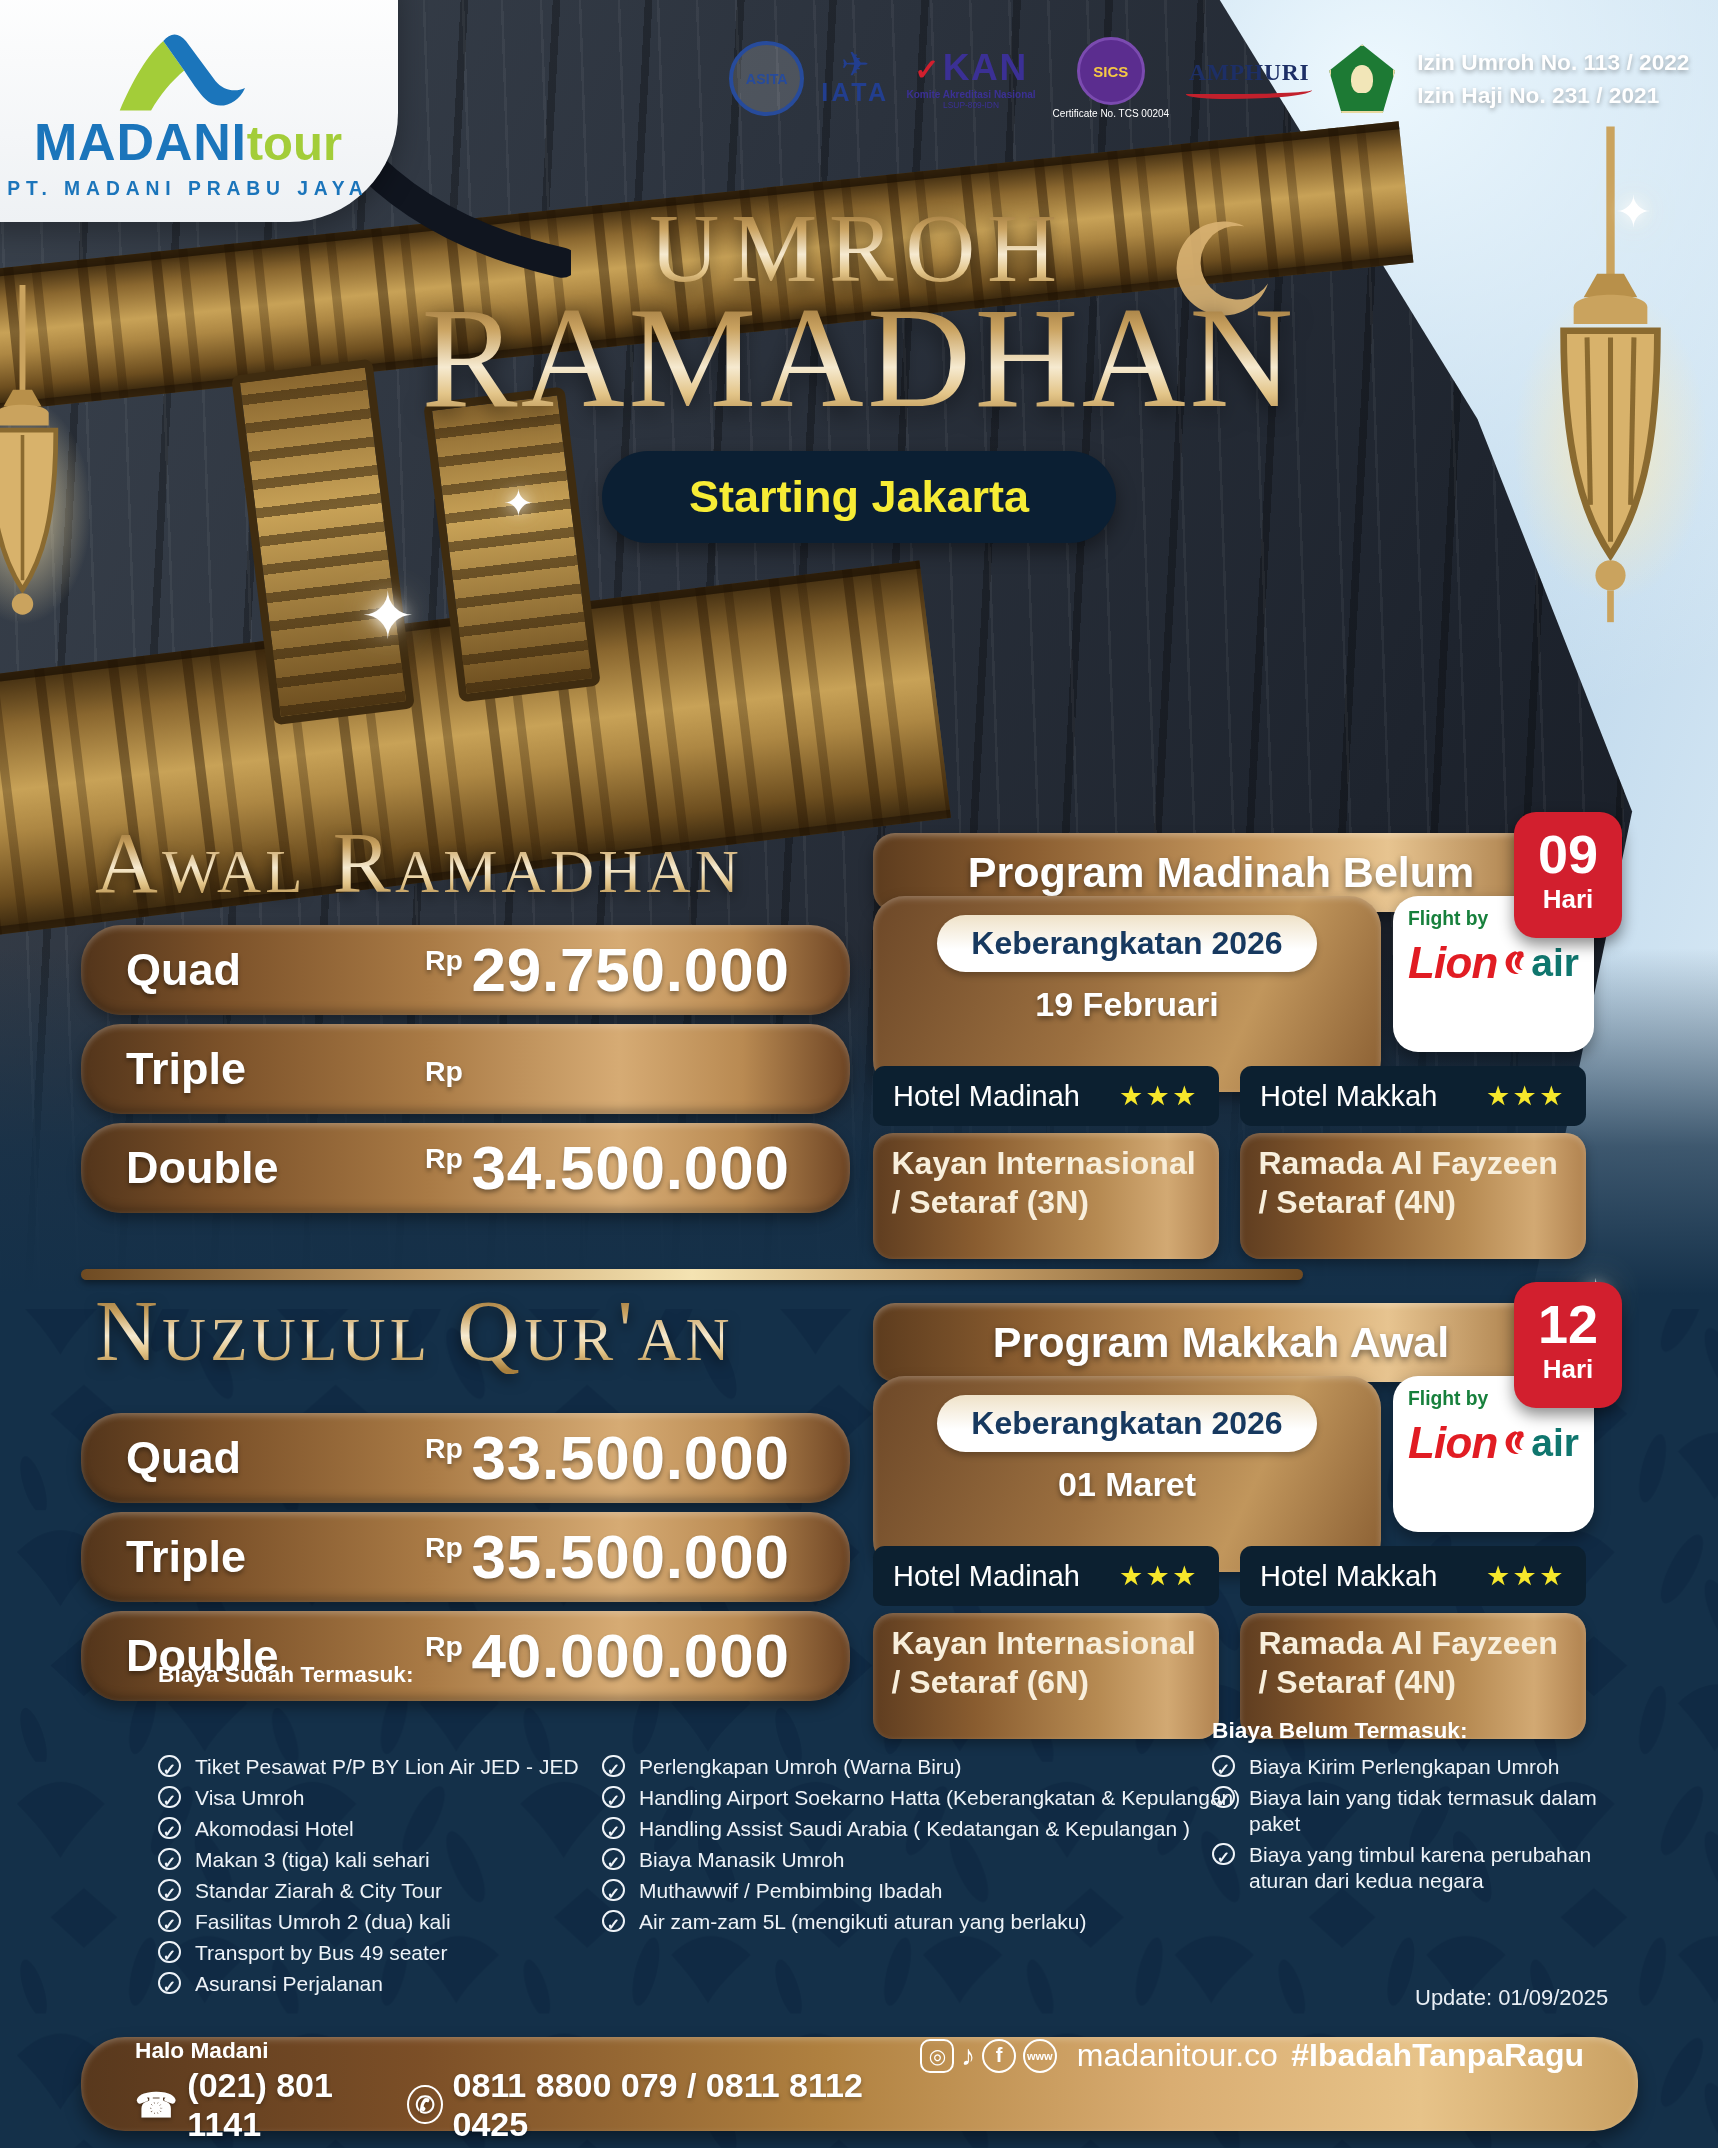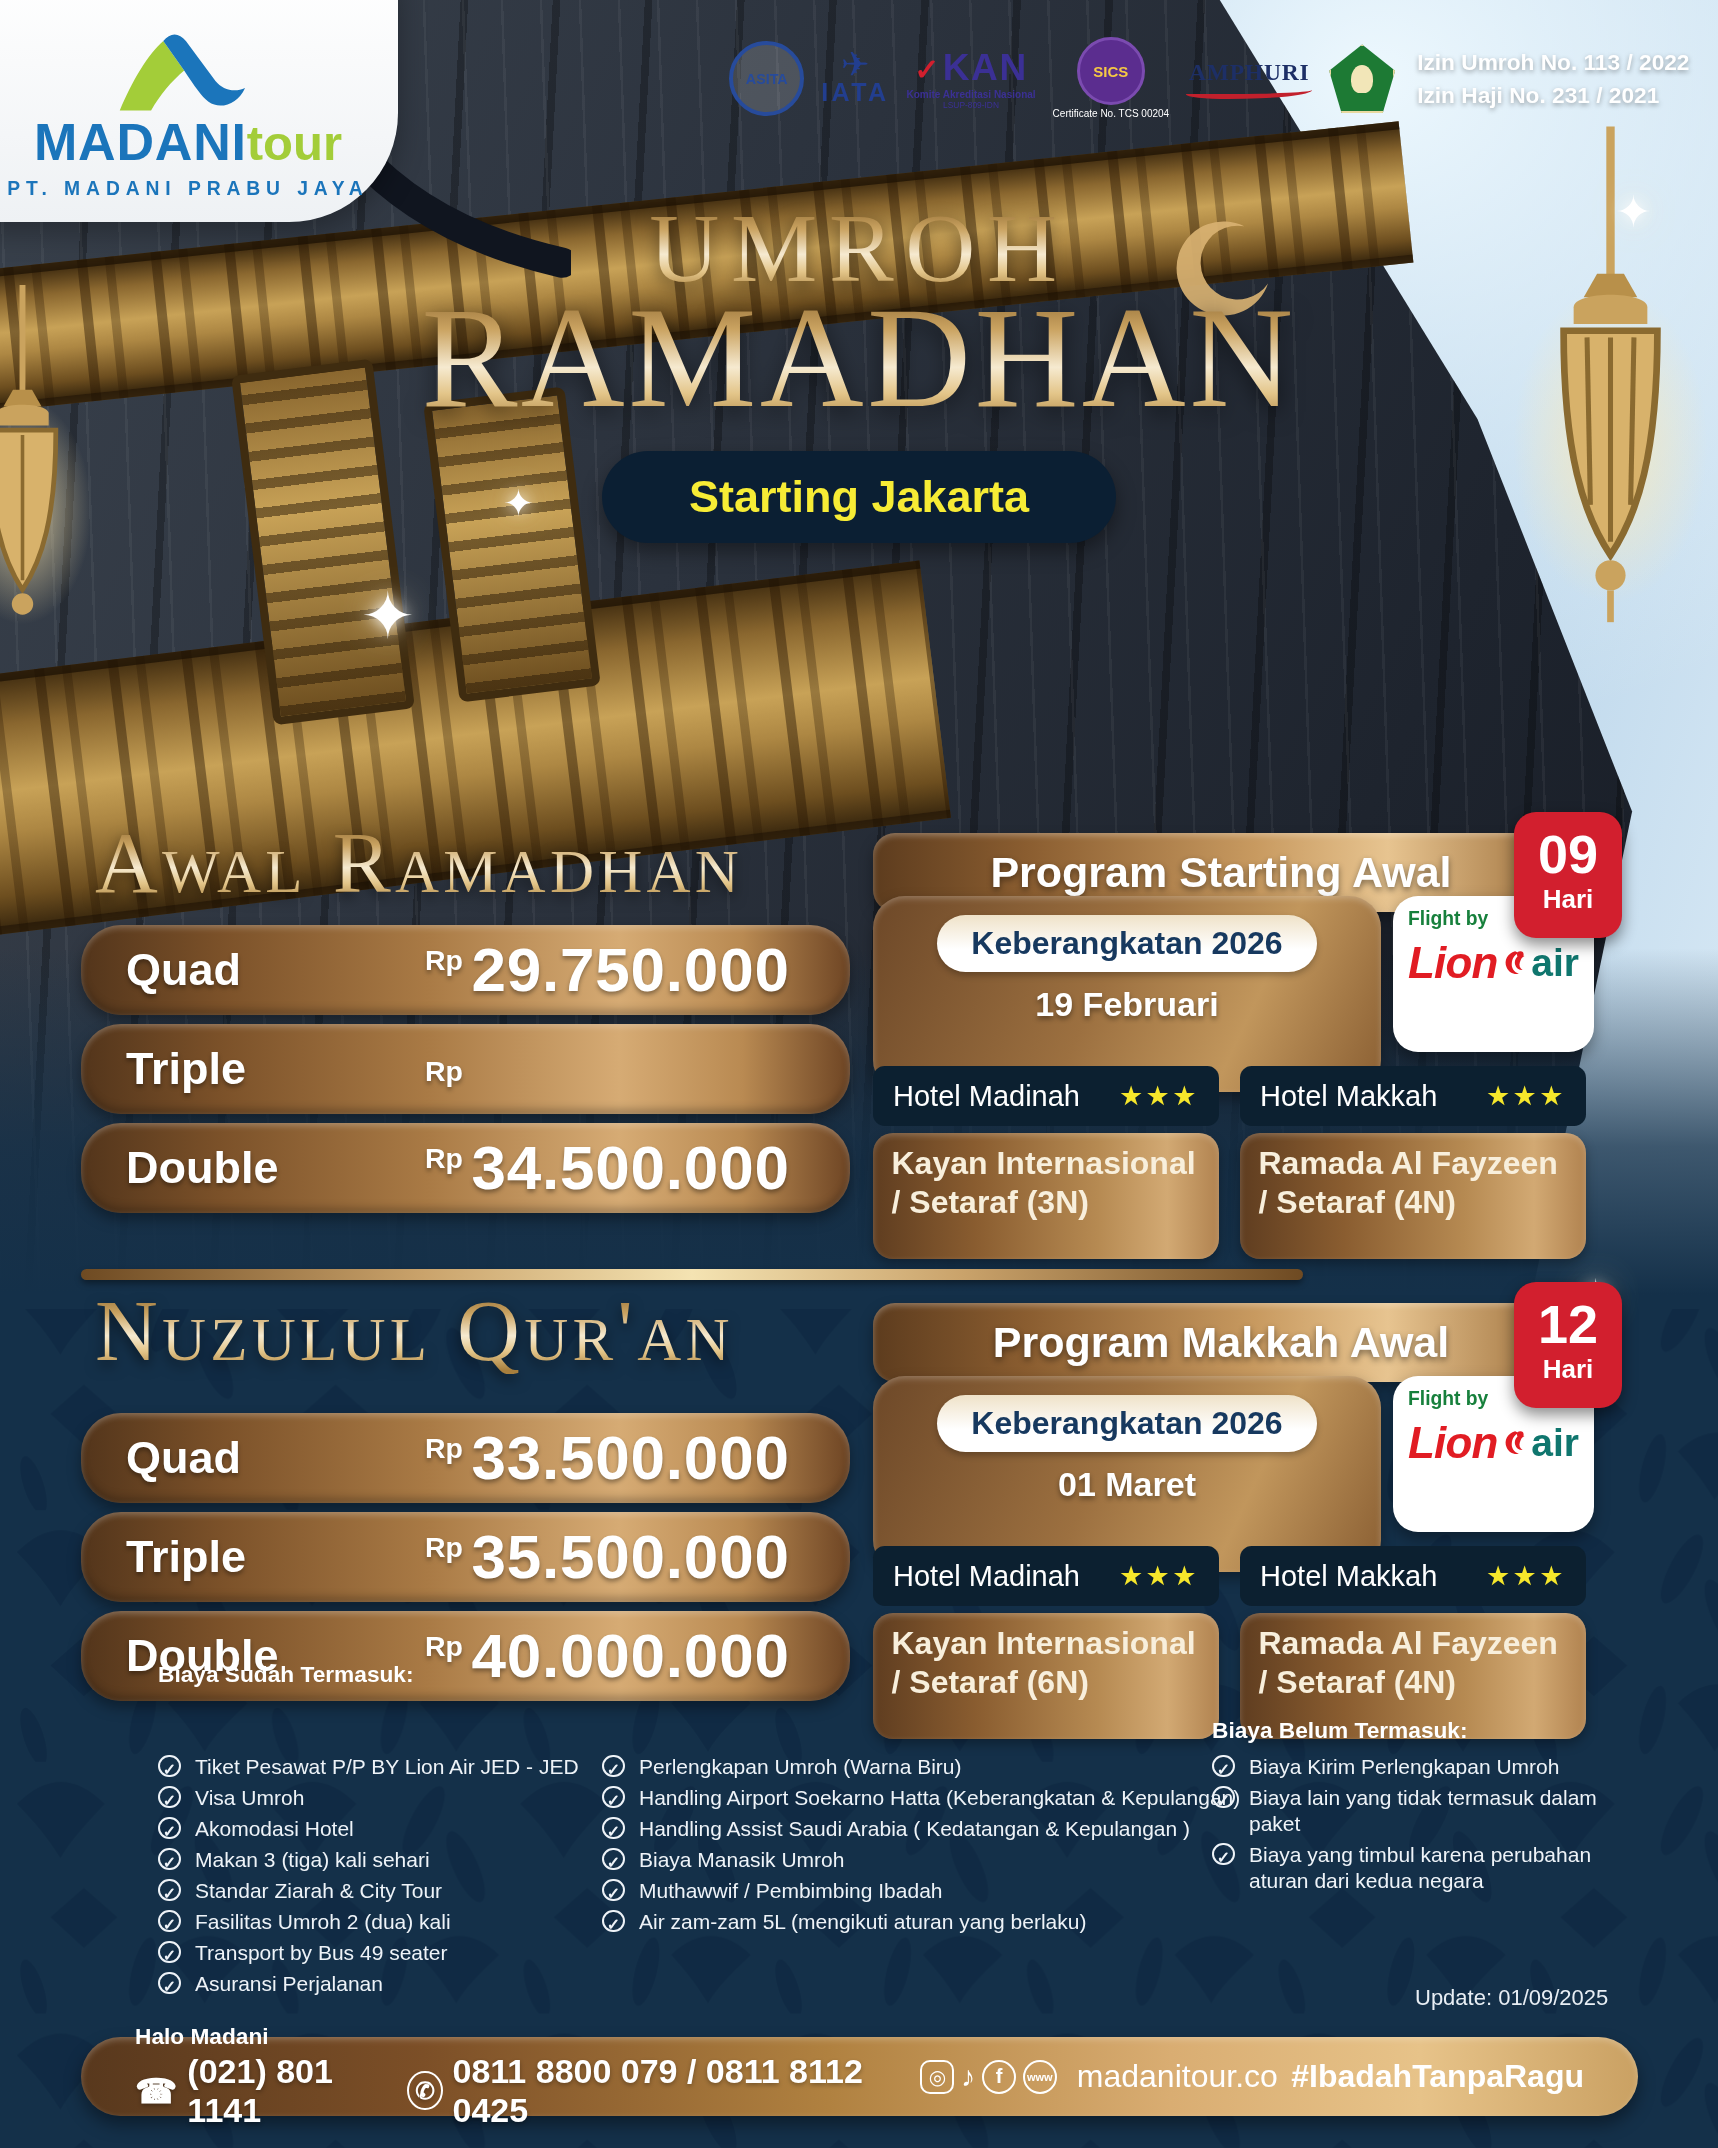--- a/index.html
+++ b/index.html
@@ -156,24 +156,24 @@
   .cl1{left:158px;top:1754px;width:453px;}
   .cl2{left:602px;top:1754px;width:639px;}
   .cl3{left:1212px;top:1754px;width:404px;}
   .check-list li{position:relative;padding-left:37px;margin-bottom:5px;font-weight:500;}
   .check{position:absolute;left:0;top:0.8px;width:22.7px;height:22.7px;border:2.1px solid #eef3f8;border-radius:50%;
         display:grid;place-items:center;font-size:16px;font-weight:bold;color:#eef3f8;box-sizing:border-box;}
 
   .update-note{position:absolute;left:1415px;top:1985px;z-index:4;color:#e8eef4;font-size:22px;}
 
   
-  .footer{position:absolute;left:81px;top:2037px;width:1557px;height:79px;border-radius:44px;z-index:4;
+  .footer{position:absolute;left:81px;top:2037px;width:1557px;height:94px;border-radius:44px;z-index:4;
         background:linear-gradient(90deg,#58381d 0%,#7c4f27 22%,#b08140 48%,#d9ad72 70%,#e7c389 86%,#caa163 100%);
         box-shadow:inset 0 2.5px 6.7px rgba(255,255,255,.25), 0 8.4px 17px rgba(0,0,0,.4);
-        display:flex;align-items:center;justify-content:space-between;padding:0 54px;box-sizing:border-box;color:#fff;gap:28px;}
+        display:flex;align-items:flex-start;justify-content:space-between;padding:0 54px;box-sizing:border-box;color:#fff;gap:28px;}
   .f-left{display:flex;flex-direction:column;justify-content:center;}
   .f-greet{font-size:22.7px;font-weight:bold;margin-bottom:1.7px;}
   .f-row{display:flex;align-items:center;gap:22px;}
   .f-item{display:flex;align-items:center;gap:10px;font-size:34px;font-weight:bold;text-shadow:0 1.7px 4.2px rgba(0,0,0,.3);}
   .f-icon{font-size:34px;line-height:1;}
   .wa-icon{width:39px;height:39px;border:2.5px solid #fff;border-radius:50%;display:grid;place-items:center;font-size:23.5px;box-sizing:border-box;}
   .f-right{display:flex;align-items:center;gap:13.4px;}
   .soc{display:flex;align-items:center;gap:6.7px;margin-right:6.7px;}
   .icon-box{width:34px;height:34px;border:2.5px solid #fff;border-radius:10px;display:grid;place-items:center;font-size:20px;box-sizing:border-box;}
   .icon-circle{width:34px;height:34px;border:2.5px solid #fff;border-radius:50%;display:grid;place-items:center;font-size:20px;font-weight:bold;box-sizing:border-box;}
@@ -327,21 +327,21 @@
     <div class="price-pill">
       <span class="room">Double</span>
       <span class="price">
           <span class="rp">Rp</span>
           <span class="amount">34.500.000</span>
         </span>
     </div>
   </div>
 
   <div class="prog-header ph1">
-      <span>Program Starting Awal</span>
+      <span>Program Madinah Belum</span>
     </div>
   <div class="day-badge db1">
     <div class="num">09</div>
     <div class="word">Hari</div>
   </div>
   <div class="depart-card dc1">
     <div class="keber">Keberangkatan 2026</div>
     <div class="ddate">19 Februari</div>
   </div>
   <div class="lion-card lc1">

